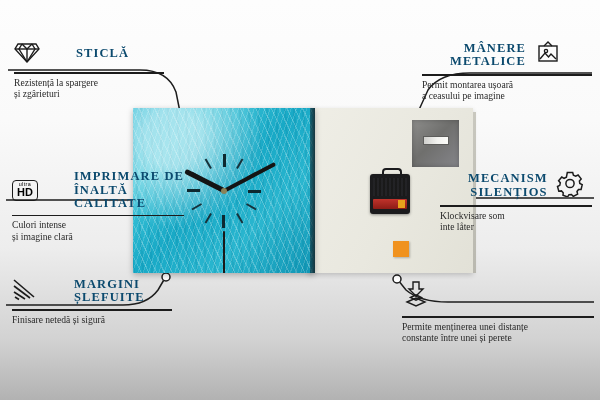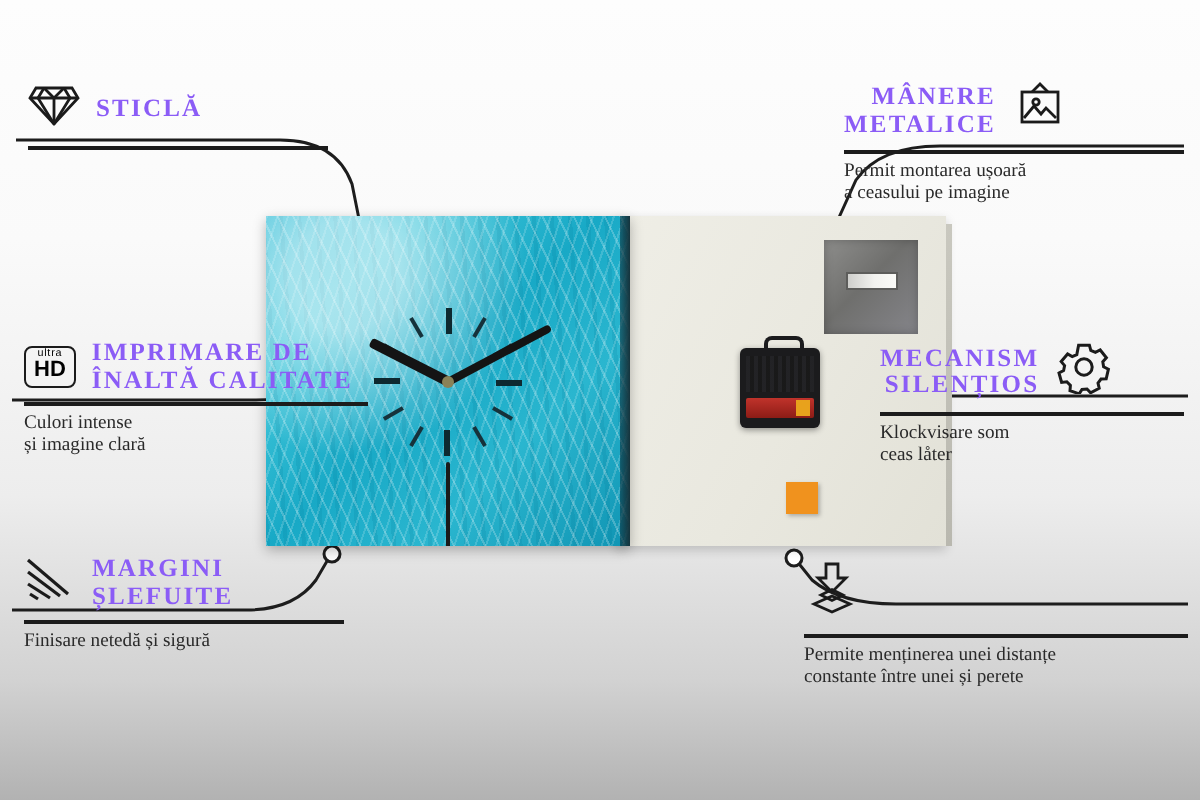--- a/index.html
+++ b/index.html
@@ -51,21 +51,21 @@
   .hand{position:absolute;left:50%;top:50%;transform-origin:50% 100%;background:#141414;border-radius:2px;}
   .hand-h{width:5px;height:44px;margin-left:-2.5px;margin-top:-44px;transform:rotate(-63deg);}
   .hand-m{width:4px;height:58px;margin-left:-2px;margin-top:-58px;transform:rotate(62deg);}
   .hand-s{width:2px;height:62px;margin-left:-1px;margin-top:-22px;transform:rotate(180deg);background:#1a1a1a;}
   .cap{position:absolute;left:50%;top:50%;width:6px;height:6px;margin:-3px 0 0 -3px;border-radius:50%;
        background:#8a8257;}
 
   
   .callout{position:absolute;}
   .c-head{display:flex;align-items:center;gap:8px;}
-  .c-title{font-weight:bold;letter-spacing:1.1px;color:#8b5cf6;font-size:12.5px;line-height:13.5px;text-transform:uppercase;}
+  .c-title{font-weight:bold;letter-spacing:1.1px;color:#0c4a6e;font-size:12.5px;line-height:13.5px;text-transform:uppercase;margin-left:28px;}
   .rule{height:1.6px;background:#1c1c1c;margin:4px 0 3px;}
   .c-sub{font-size:9.6px;line-height:11.4px;color:#2a2a2a;}
   .left .c-head{justify-content:flex-start;}
   .left .c-title{text-align:left;}
   .left .c-sub{text-align:left;}
   .right .c-head{}
   .right .c-title{text-align:right;}
   .right .c-sub{text-align:left;}
   .ico{flex:0 0 auto;color:#1b1b1b;display:block;}
 
@@ -170,20 +170,23 @@
             <path d="M18 4l3 5-8 13"></path>
             <path d="M8 4l5 5 5-5"></path>
             <path d="M13 9v13"></path>
         </svg>
       </span>
       <span class="c-title">
         <span>STICLĂ</span><br>
       </span>
     </div>
     <div class="rule"></div>
+    <div class="c-sub">
+      <span>Rezistență la spargere</span><br><span>și zgârieturi</span>
+    </div>
   </div>
 
   <div class="callout left" style="left:12px;top:170px;width:172px;">
     <div class="c-head">
       <span class="hdbox">
         <span class="u">ultra</span>
         <span class="h">HD</span>
       </span>
       <span class="c-title">
         <span>IMPRIMARE DE</span><br><span>ÎNALTĂ CALITATE</span>
@@ -242,21 +245,21 @@
       </span>
       <span class="ico">
         <svg width="28" height="27" viewBox="0 0 28 27" fill="none" stroke="#1b1b1b" stroke-width="1.5">
           <path d="M11.3 2.6h5.4l.7 2.6 2.3 1 2.4-1.2 3.1 3.9-1.8 2 .4 2.5 2.4 1.2-1.1 4.8-2.6.1-1.5 2 .6 2.6-4.3 2.3-1.8-1.9-2.5.2-1.4 2.2-4.6-1.6.2-2.6-1.8-1.8-2.6.3-1.3-4.7 2.3-1.2.5-2.5-1.7-2 3.2-3.8 2.3 1.3 2.3-1z"></path>
           <circle cx="14" cy="13.5" r="4.1"></circle>
         </svg>
       </span>
     </div>
     <div class="rule"></div>
     <div class="c-sub">
-      <span>Klockvisare som</span><br><span>ceas låter</span>
+      <span>Klockvisare som</span><br><span>inte låter</span>
     </div>
   </div>
 
   <div class="callout right" style="right:6px;top:280px;width:192px;">
     <div class="c-head">
       <span class="ico">
         <svg width="28" height="28" viewBox="0 0 28 28" fill="none" stroke="#1b1b1b" stroke-width="1.4">
           <path d="M11 2h6v7h4l-7 7-7-7h4z"></path>
           <path d="M8.5 17.5 L14 14.8 L19.5 17.5 L14 20.2z"></path>
           <path d="M5 22 L14 18 L23 22 L14 26z"></path>

